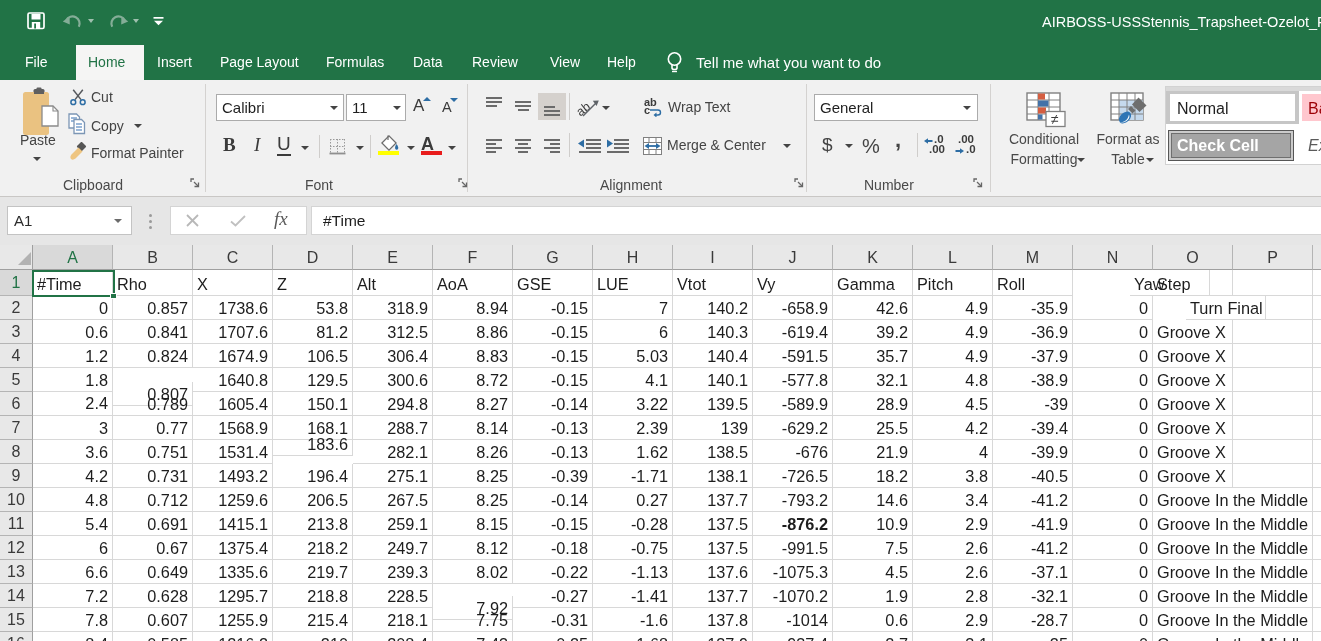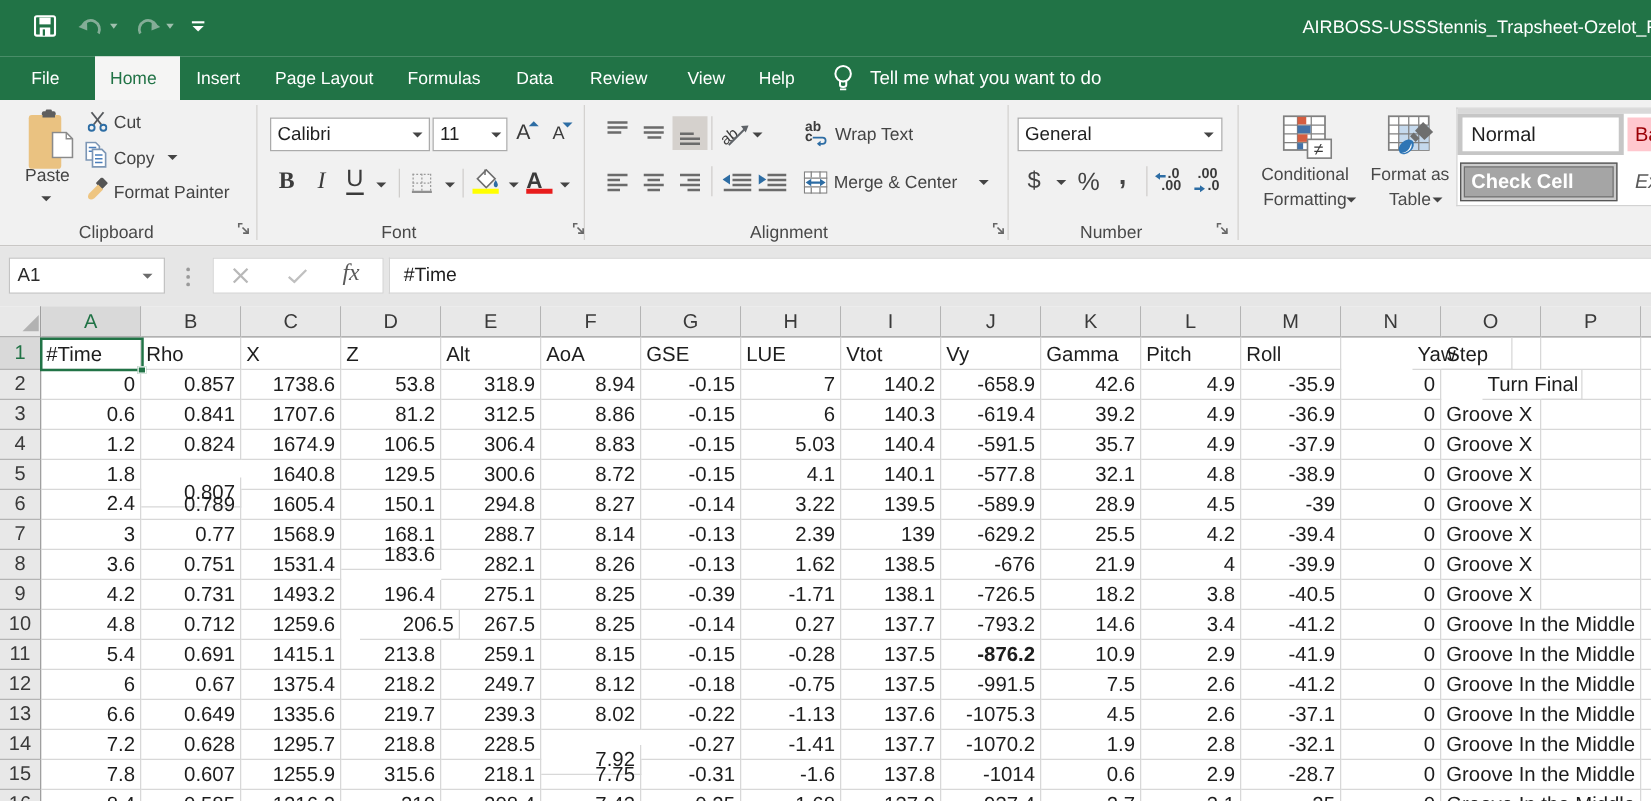--- a/index.html
+++ b/index.html
@@ -789,21 +789,21 @@
 <div class="rowhdr" style="top:488px;height:24px;line-height:24px;background:#e8e8e8;color:#3a3a3a;width:33px;">10</div>
 <div class="cell num" style="left:33px;top:488px;width:80px;height:24px;">
     <span>4.8</span>
   </div>
 <div class="cell num" style="left:113px;top:488px;width:80px;height:24px;">
     <span>0.712</span>
   </div>
 <div class="cell num" style="left:193px;top:488px;width:80px;height:24px;">
     <span>1259.6</span>
   </div>
-<div class="cell num" style="left:288px;top:488px;width:80px;height:24px;">
+<div class="cell num" style="left:273px;top:488px;width:80px;height:24px;">
     <span>206.5</span>
   </div>
 <div class="cell num" style="left:353px;top:488px;width:80px;height:24px;">
     <span>267.5</span>
   </div>
 <div class="cell num" style="left:433px;top:488px;width:80px;height:24px;">
     <span>8.25</span>
   </div>
 <div class="cell num" style="left:513px;top:488px;width:80px;height:24px;">
     <span>-0.14</span>
@@ -1025,21 +1025,21 @@
 <div class="cell num" style="left:33px;top:608px;width:80px;height:24px;">
     <span>7.8</span>
   </div>
 <div class="cell num" style="left:113px;top:608px;width:80px;height:24px;">
     <span>0.607</span>
   </div>
 <div class="cell num" style="left:193px;top:608px;width:80px;height:24px;">
     <span>1255.9</span>
   </div>
 <div class="cell num" style="left:273px;top:608px;width:80px;height:24px;">
-    <span>315.6</span>
+    <span>215.4</span>
   </div>
 <div class="cell num" style="left:353px;top:608px;width:80px;height:24px;">
     <span>218.1</span>
   </div>
 <div class="cell num" style="left:433px;top:608px;width:80px;height:24px;">
     <span>7.75</span>
   </div>
 <div class="cell num" style="left:513px;top:608px;width:80px;height:24px;">
     <span>-0.31</span>
   </div>

